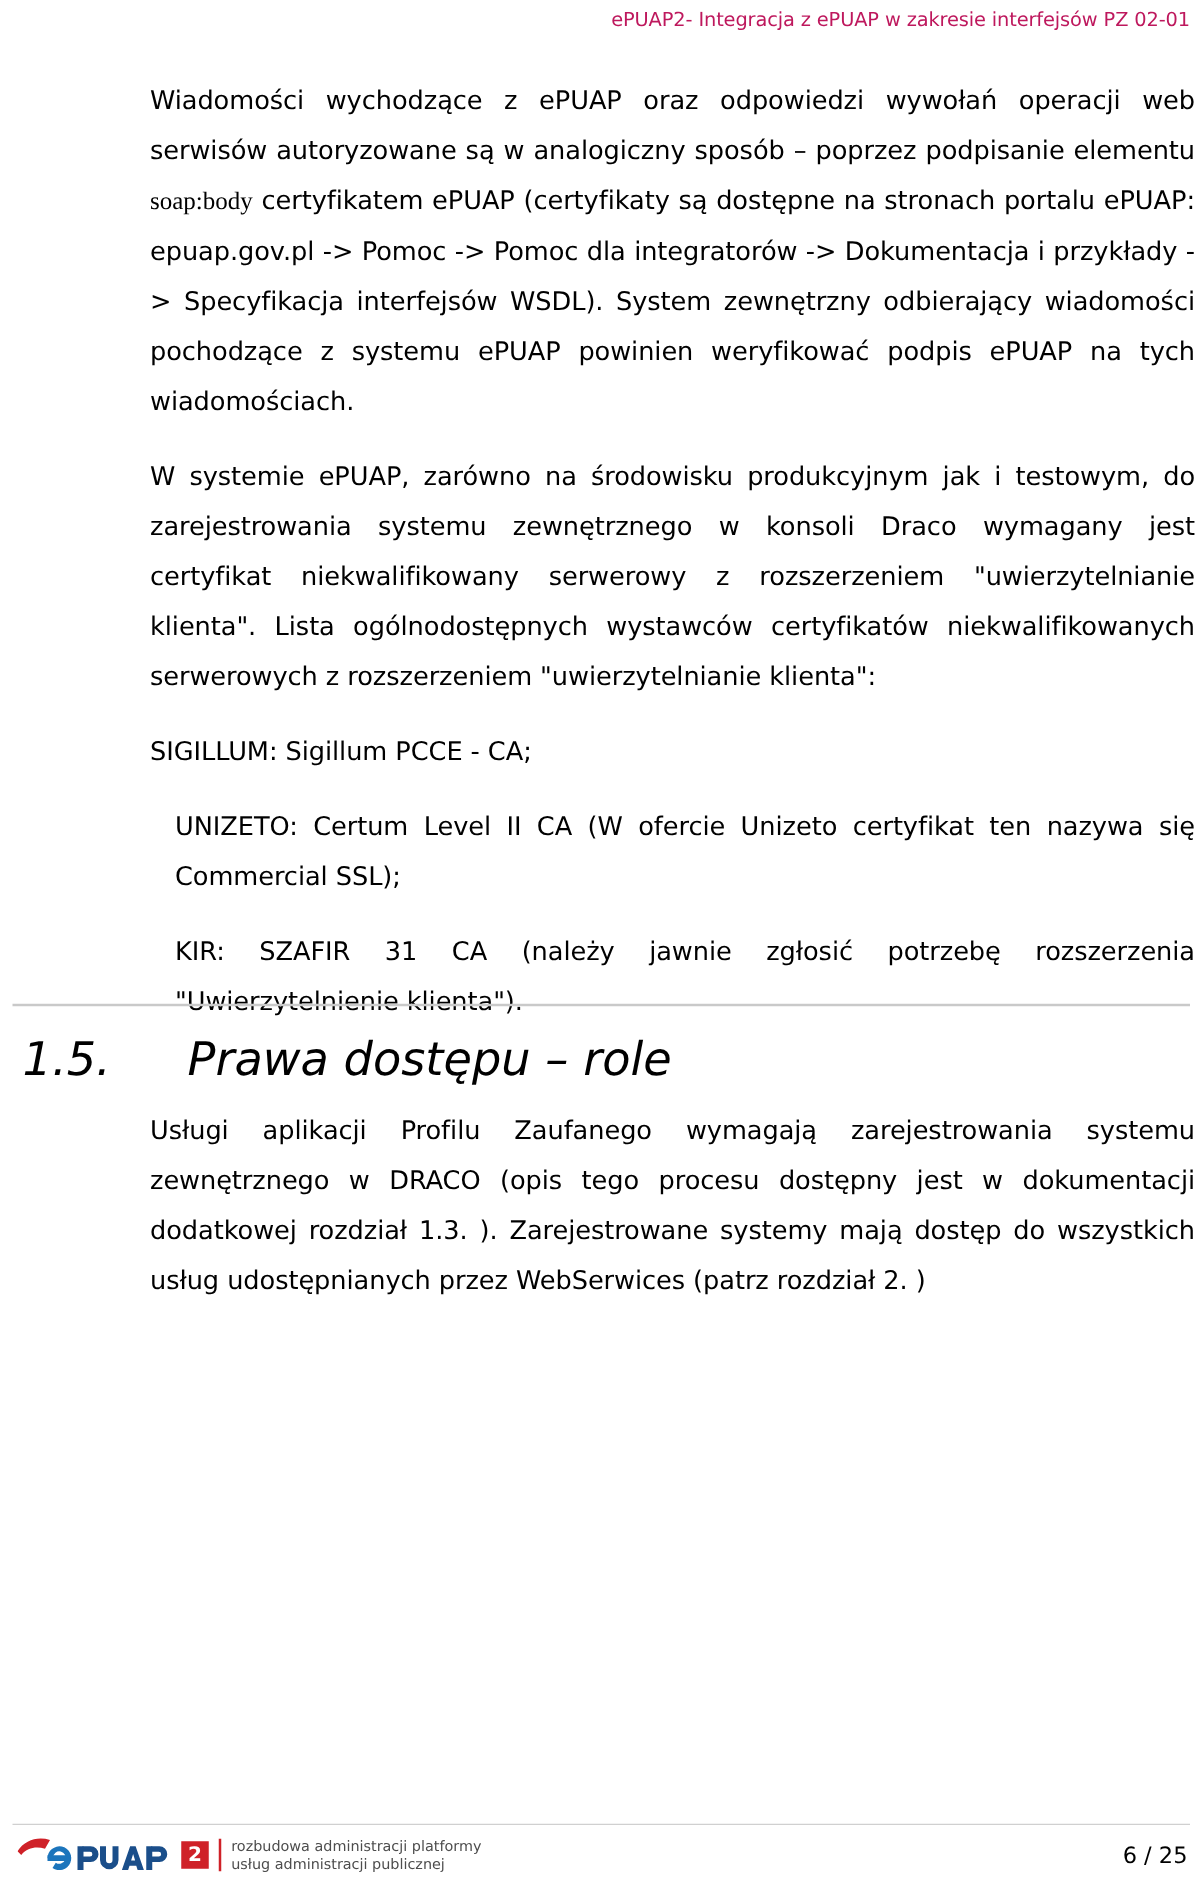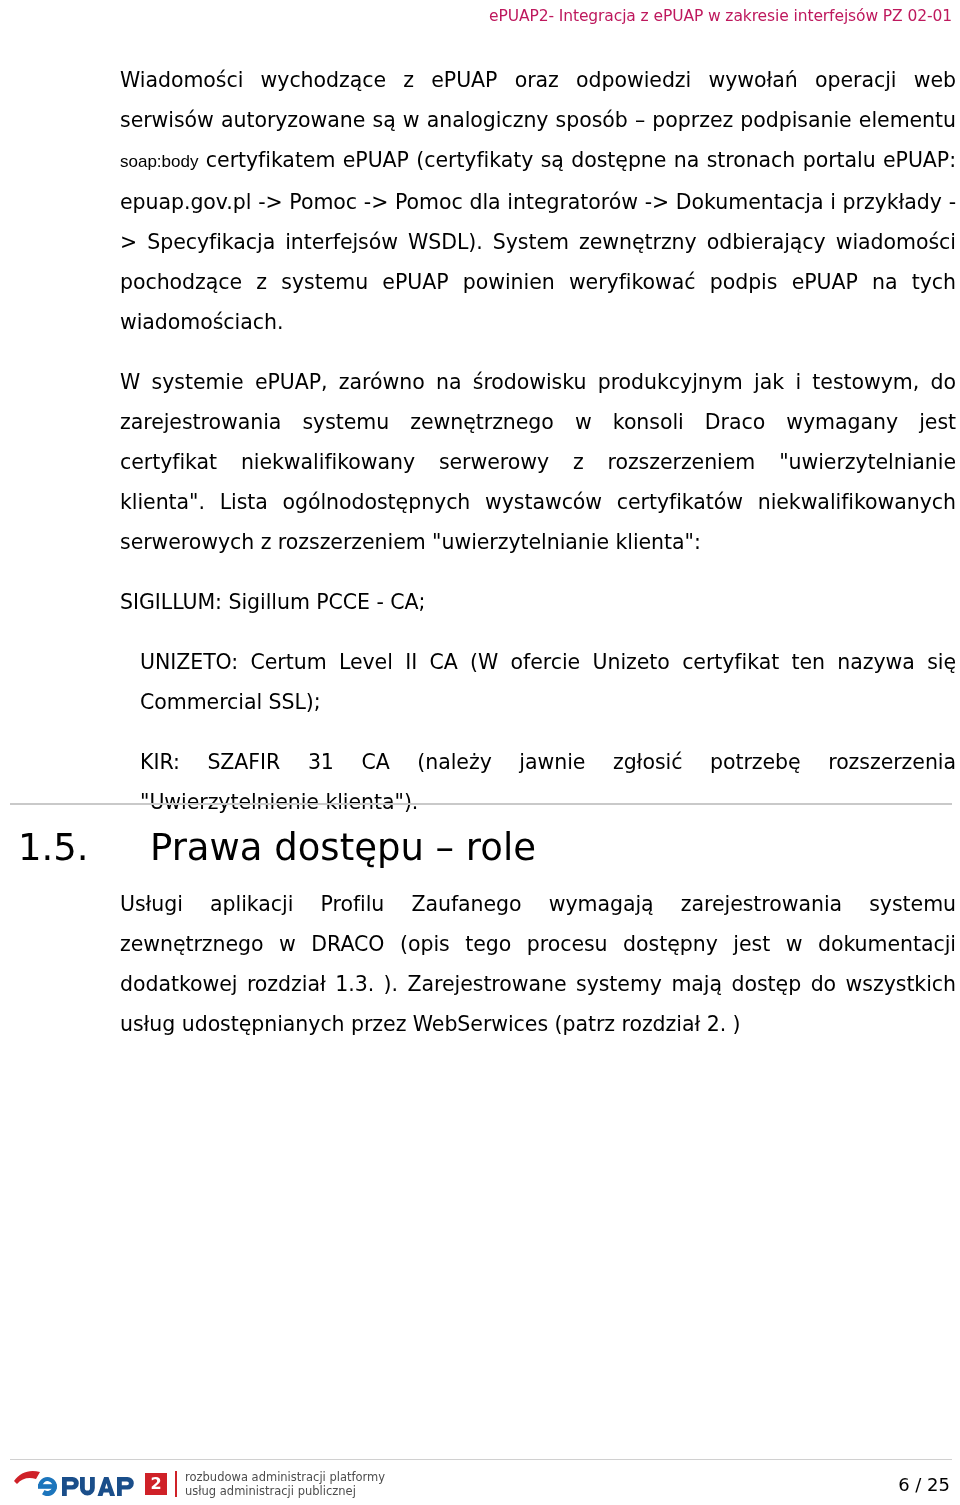--- a/index.html
+++ b/index.html
@@ -53,22 +53,22 @@
   }
   p.body-par + p.body-par {
     margin-top: 20px;
   }
   p.body-par.tight + p.body-par.tight {
     margin-top: 20px;
     margin-left: 20px;
   }
 
   code.mono {
-    font-family: Liberation Sans, sans-serif;
-    font-size: 17px;
+    font-family: Liberation Serif, serif;
+    font-size: 20px;
     letter-spacing: 0px;
   }
 
   
   .sep-rule {
     position: absolute;
     left: 10px;
     top: 803px;
     width: 942px;
     height: 0;
@@ -81,20 +81,21 @@
     left: 18px;
     top: 824px;
     width: 930px;
     display: flex;
     align-items: center;
     font-family: "DejaVu Sans", sans-serif;
     font-size: 37px;
     line-height: 48px;
     color: #000000;
     font-weight: 400;
+    font-style: italic;
   }
   .section-heading .h-num {
     display: inline-block;
     width: 132px;
     flex: 0 0 132px;
   }
   .section-heading .h-text {
     white-space: nowrap;
   }
 

